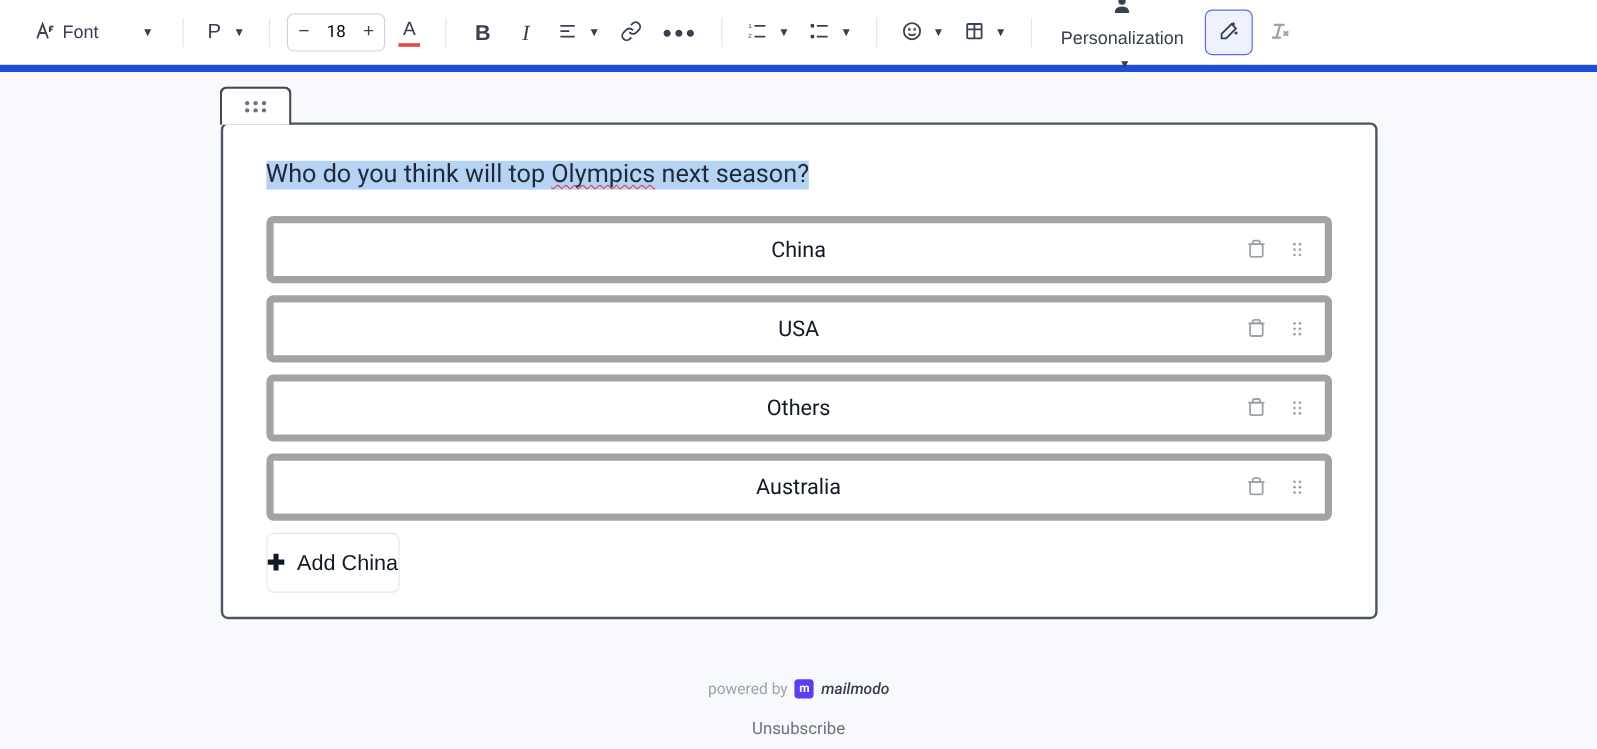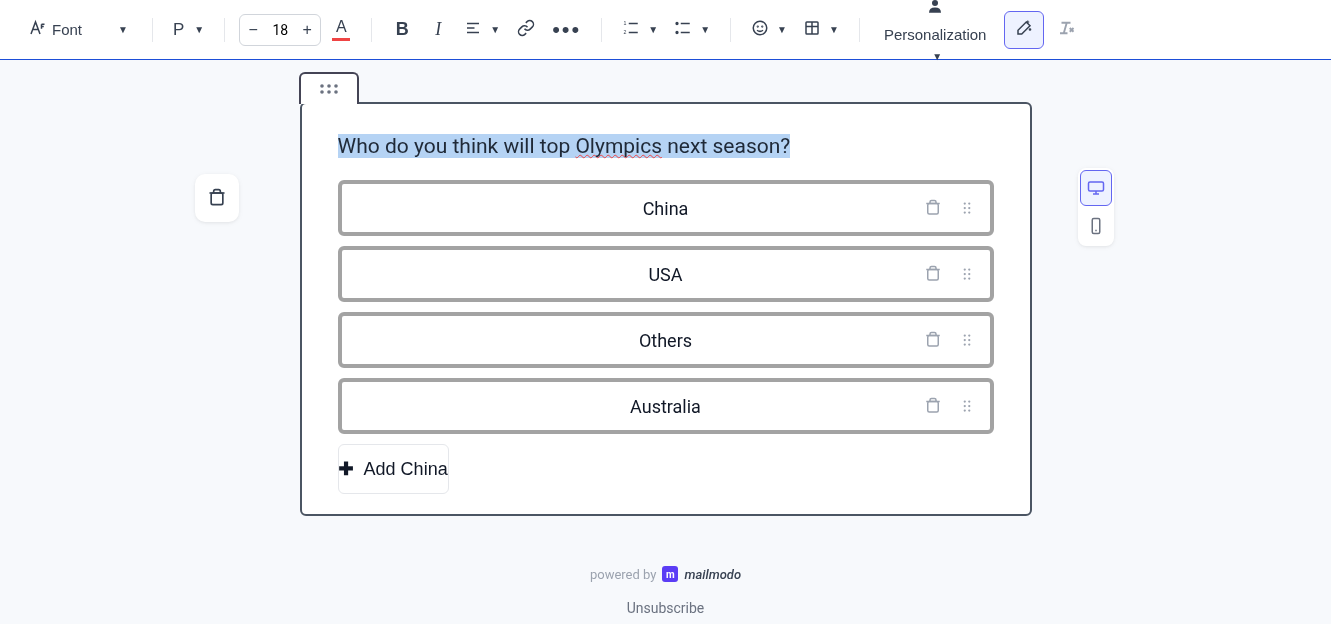--- a/index.html
+++ b/index.html
@@ -8,21 +8,21 @@
       background: #f7f9fc;
       width: 1331px;
       height: 624px;
       overflow: hidden;
     }
 
     
     .toolbar {
       height: 60px;
       background: #fff;
-      border-bottom: 1px solid #1d4ed8;
+      border-bottom: 6px solid #1d4ed8;
       display: flex;
       align-items: center;
       padding: 0 12px;
       gap: 2px;
     }
     .tb-group {
       display: flex;
       align-items: center;
       gap: 4px;
       padding: 0 6px;
@@ -93,21 +93,21 @@
     .canvas-wrap {
       position: relative;
       width: 100%;
       height: calc(100% - 60px);
       display: flex;
       justify-content: center;
       padding-top: 12px;
     }
     .canvas-col {
       position: relative;
-      width: 732px;
+      width: 964px;
     }
     .drag-handle {
       position: absolute;
       top: 0;
       left: -1px;
       width: 60px;
       height: 32px;
       display: flex;
       align-items: center;
       justify-content: center;
@@ -131,21 +131,21 @@
       margin-bottom: 20px;
       display: inline;
       background: #b5d3f4;
     }
     .spellerr {
       text-decoration: underline wavy #ef4444 1px;
       text-decoration-skip-ink: none;
     }
     .option-row {
       position: relative;
-      border: 4px solid #a3a3a3;
+      border: 6px solid #a3a3a3;
       border-radius: 6px;
       height: 56px;
       display: flex;
       align-items: center;
       justify-content: center;
       margin-bottom: 10px;
       font-size: 18px;
       color: #111827;
     }
     .option-ctrls {

